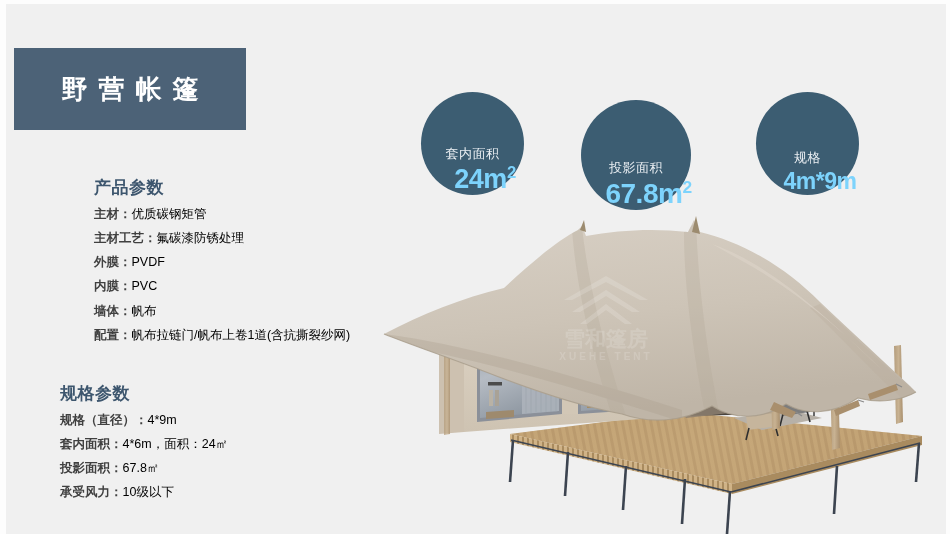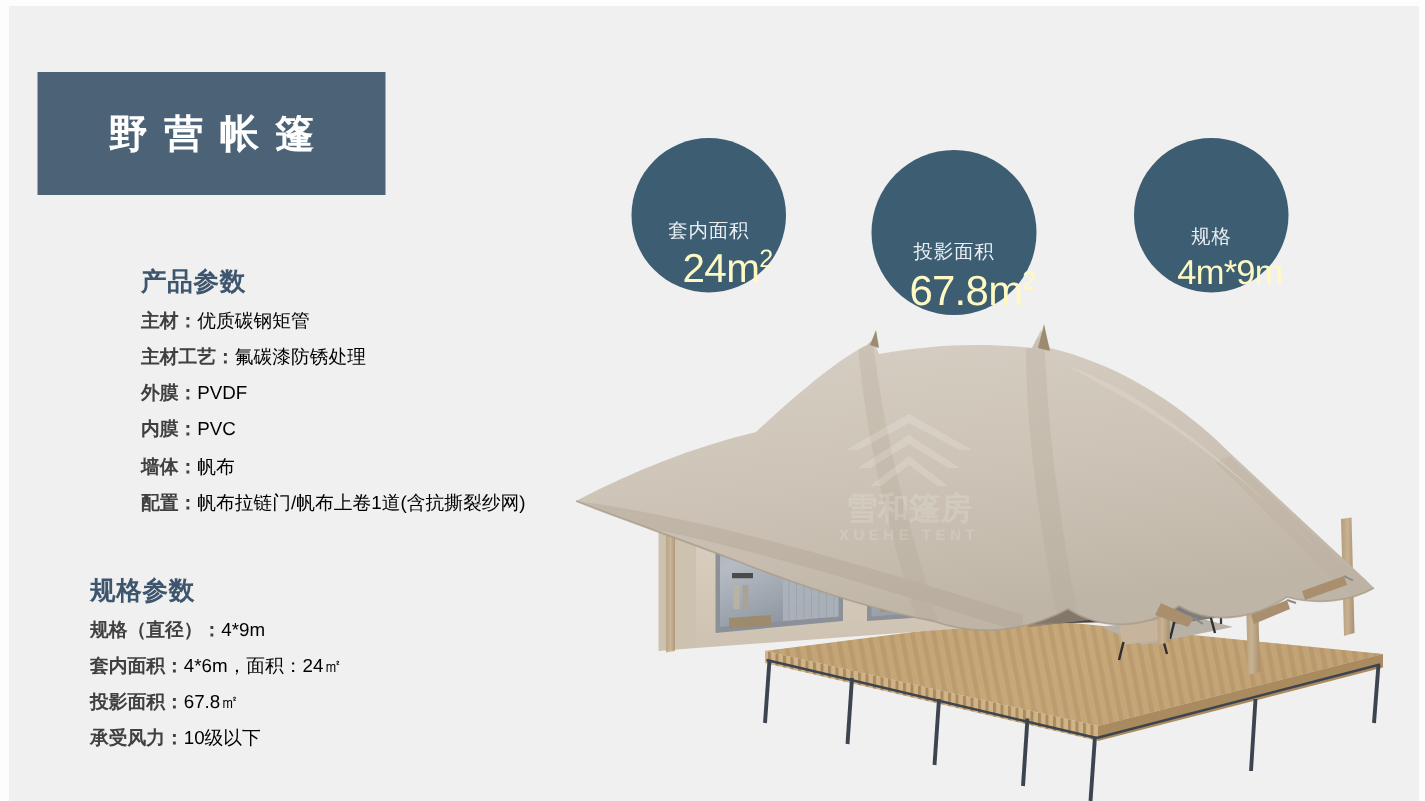--- a/index.html
+++ b/index.html
@@ -21,21 +21,21 @@
     box-sizing: border-box;
     border-left: 6px solid #fdfdfd;
     border-right: 4px solid #fdfdfd;
     border-top: 4px solid #fdfdfd;
     overflow: hidden;
   }
 
   
   #title-banner {
     position: absolute;
-    left: 19px;
+    left: 8px;
     top: 44px;
     width: 232px;
     height: 82px;
     background: #4c6277;
     display: flex;
     align-items: center;
     justify-content: center;
   }
   #title-banner .title-text {
     color: #ffffff;
@@ -97,23 +97,23 @@
     box-sizing: border-box;
   }
   .badge .badge-label {
     font-size: 13px;
     letter-spacing: 0.5px;
     margin-bottom: 1px;
     color: #e9eef2;
   }
   .badge .badge-value {
     font-size: 27px;
-    font-weight: 400;
+    font-weight: 700;
     letter-spacing: -0.5px;
-    color: #fef9c3;
+    color: #7dd3fc;
     margin-left: 25px;
   }
   #badge-1 { left: 415px; top: 88px;  width: 103px; height: 103px; }
   #badge-2 { left: 575px; top: 96px;  width: 110px; height: 110px; }
   #badge-2 .badge-value { font-size: 28px; }
   #badge-3 { left: 750px; top: 88px;  width: 103px; height: 103px; }
   #badge-3 .badge-value { font-size: 23px; }
 
   
   #tent-illustration {

